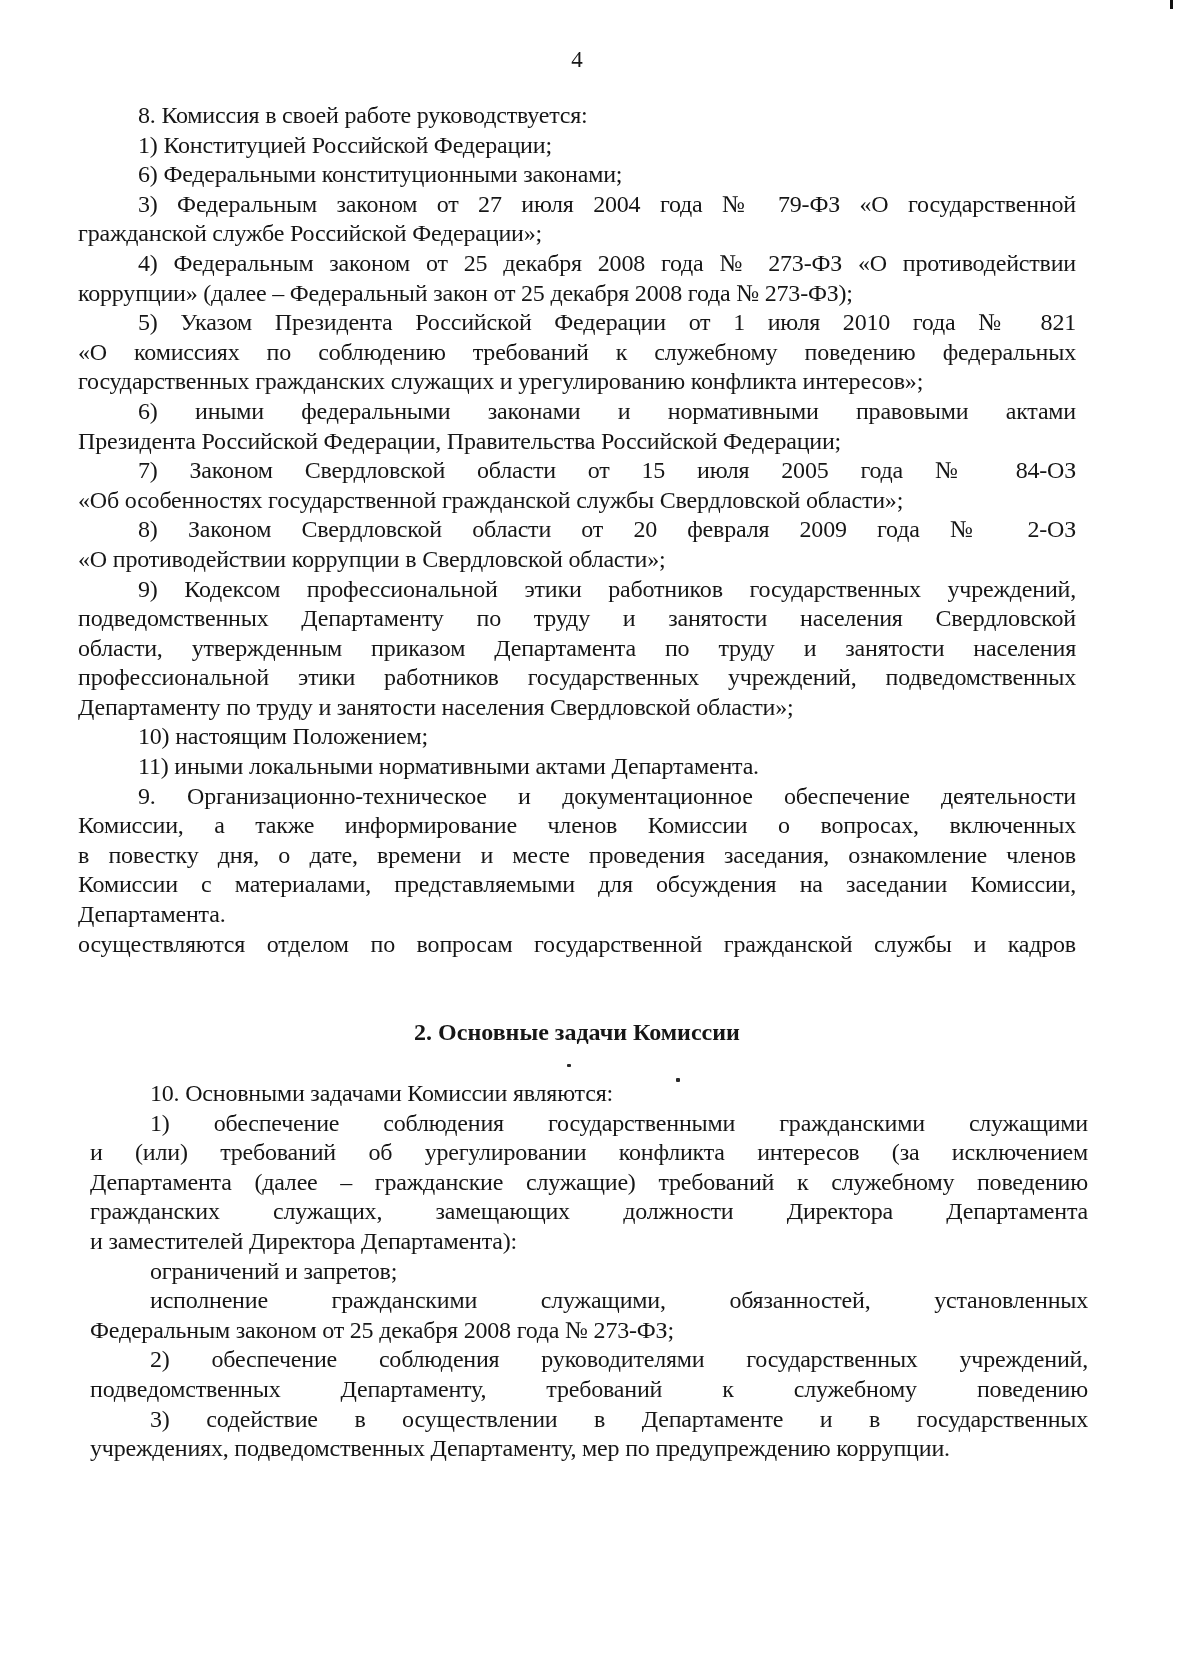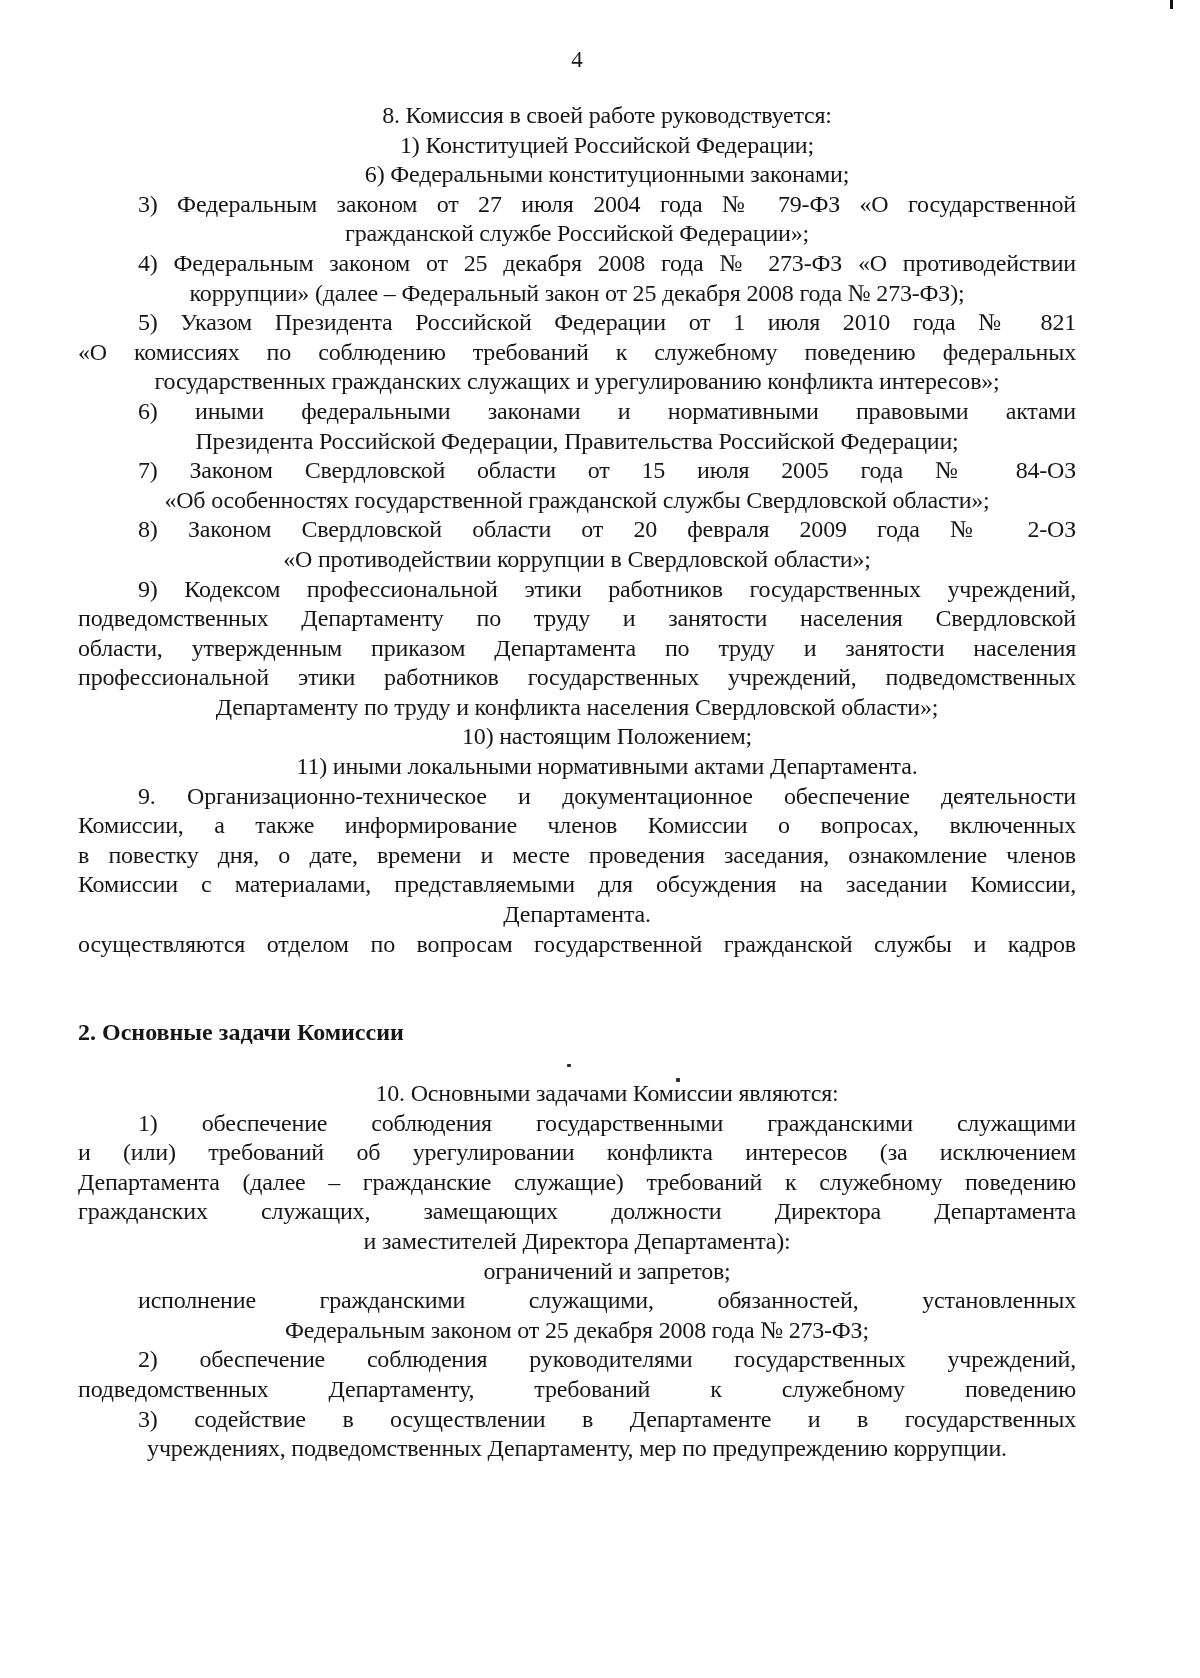--- a/index.html
+++ b/index.html
@@ -26,38 +26,38 @@
     font-size: 23px;
     line-height: 28px;
   }
   .block {
     position: absolute;
     left: 78px;
     width: 998px;
     letter-spacing: -0.2px;
   }
   .block1 { top: 101px; }
-  .block2 { top: 1079px; }
+  .block2 { top: 1079px; margin-left: 12px; }
   .ln {
     height: 29.6px;
     line-height: 29.6px;
     overflow: hidden;
-    text-align: center;
+    text-align: left;
   }
   .jst {
     text-align: justify;
     text-align-last: justify;
   }
   .ind { text-indent: 60px; }
   .section-heading {
     position: absolute;
     top: 1018px;
     left: 78px;
     width: 998px;
-    text-align: left;
+    text-align: center;
     font-weight: bold;
     font-size: 24px;
     line-height: 29.6px;
   }
   .speck {
     position: absolute;
     background: #2a2a2a;
     border-radius: 1px;
   }
   .speck-1 { left: 567px; top: 1064px; width: 4px; height: 3px; }
@@ -92,21 +92,21 @@
     <div class="ln ind jst">6) иными федеральными законами и нормативными правовыми актами</div>
     <div class="ln">Президента Российской Федерации, Правительства Российской Федерации;</div>
     <div class="ln ind jst">7) Законом Свердловской области от 15 июля 2005 года № 84-ОЗ</div>
     <div class="ln">«Об особенностях государственной гражданской службы Свердловской области»;</div>
     <div class="ln ind jst">8) Законом Свердловской области от 20 февраля 2009 года № 2-ОЗ</div>
     <div class="ln">«О противодействии коррупции в Свердловской области»;</div>
     <div class="ln ind jst">9) Кодексом профессиональной этики работников государственных учреждений,</div>
     <div class="ln jst">подведомственных Департаменту по труду и занятости населения Свердловской</div>
     <div class="ln jst">области, утвержденным приказом Департамента по труду и занятости населения</div>
     <div class="ln jst">профессиональной этики работников государственных учреждений, подведомственных</div>
-    <div class="ln">Департаменту по труду и конфликта населения Свердловской области»;</div>
+    <div class="ln">Департаменту по труду и занятости населения Свердловской области»;</div>
     <div class="ln ind">10) настоящим Положением;</div>
     <div class="ln ind">11) иными локальными нормативными актами Департамента.</div>
     <div class="ln ind jst">9. Организационно-техническое и документационное обеспечение деятельности</div>
     <div class="ln jst">Комиссии, а также информирование членов Комиссии о вопросах, включенных</div>
     <div class="ln jst">в повестку дня, о дате, времени и месте проведения заседания, ознакомление членов</div>
     <div class="ln jst">Комиссии с материалами, представляемыми для обсуждения на заседании Комиссии,</div>
     <div class="ln">Департамента.</div>
     <div class="ln jst">осуществляются отделом по вопросам государственной гражданской службы и кадров</div>
   </div>
 

